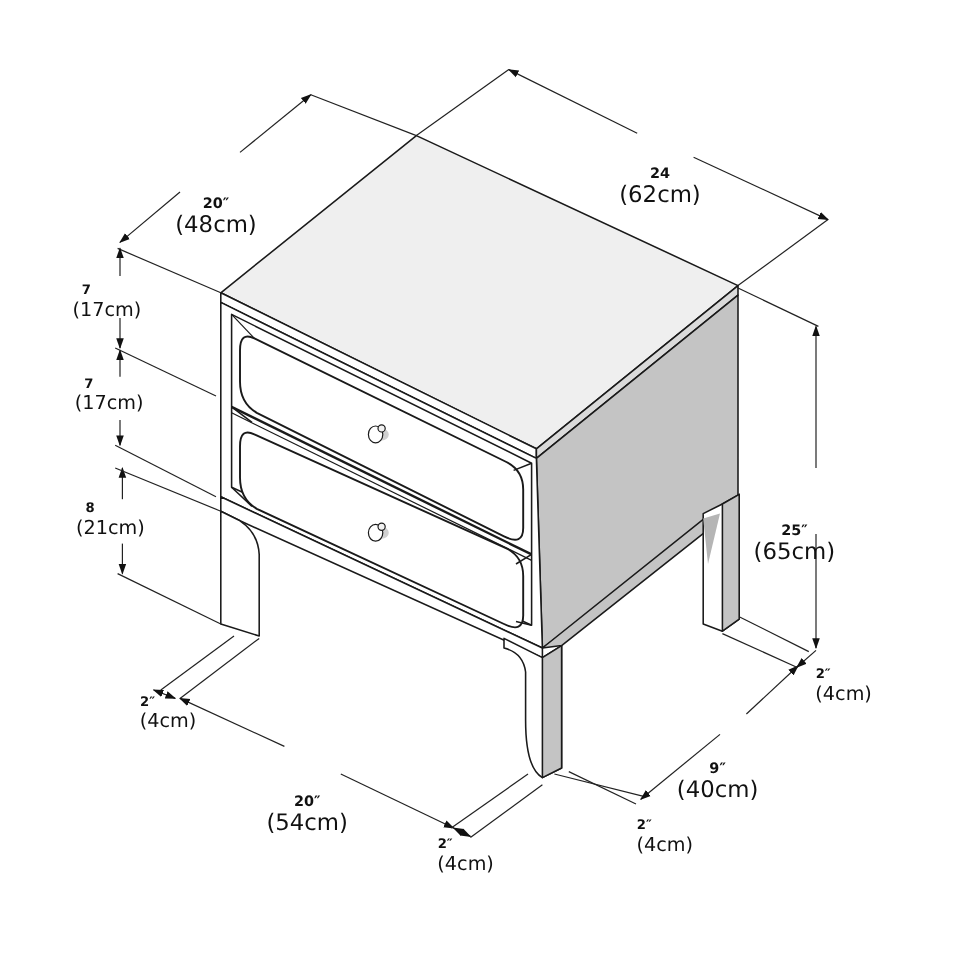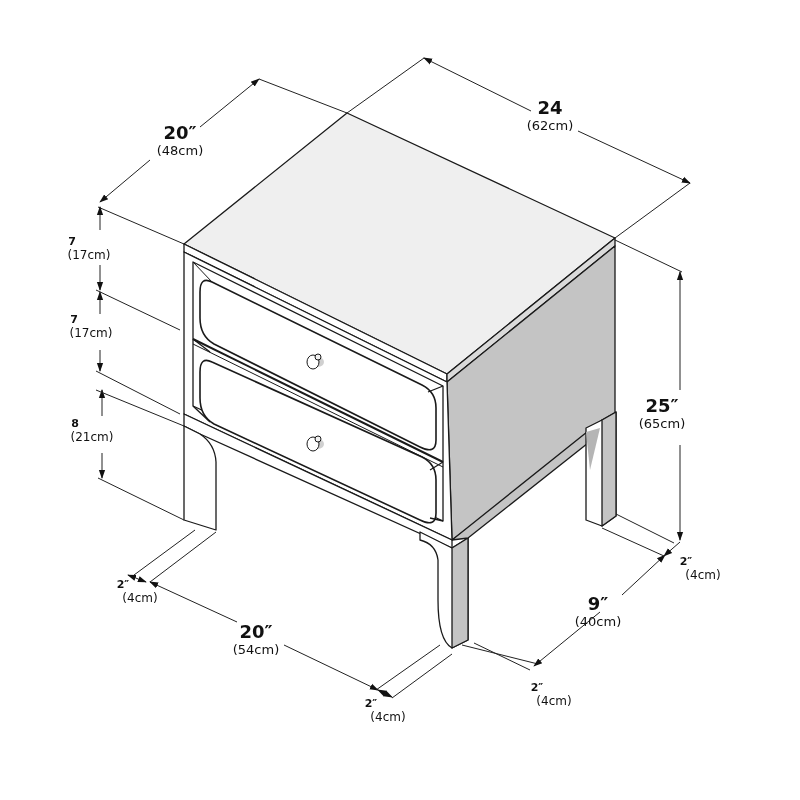--- a/index.html
+++ b/index.html
@@ -1,24 +1,24 @@
 <!DOCTYPE html>
 <html><head>
   <meta charset="utf-8">
   <style>
     html, body { margin: 0; padding: 0; background: #ffffff; }
     body { width: 800px; height: 800px; overflow: hidden; position: relative; font-family: "DejaVu Sans", "Liberation Sans", sans-serif; }
     #stage { position: absolute; left: 0; top: 0; width: 800px; height: 800px; }
     .lbl { position: absolute; text-align: center; color: #111; line-height: 1.15; transform: translate(-50%, 0); white-space: nowrap; }
     .lbl .in { font-weight: bold; display: block; }
     .lbl .cm { display: block; }
-    .lbl.big .in { font-size: 18px; }
-    .lbl.big .cm { font-size: 13px; }
+    .lbl.big .in { font-size: 12px; margin-top: 40px; }
+    .lbl.big .cm { font-size: 19px; }
     .lbl.small .in { font-size: 11px; }
-    .lbl.small .cm { font-size: 12px; margin-left: 34px; }
+    .lbl.small .cm { font-size: 16px; margin-left: 34px; }
   </style>
 </head>
 <body>
 
 <div id="stage">
   <svg width="800" height="800" viewBox="0 0 800 800">
     <defs>
       <marker id="arr" viewBox="0 0 10 10" refX="9" refY="5" markerWidth="9" markerHeight="9" orient="auto-start-reverse">
         <path d="M0,1.5 L10,5 L0,8.5 z" fill="#111"></path>
       </marker>

